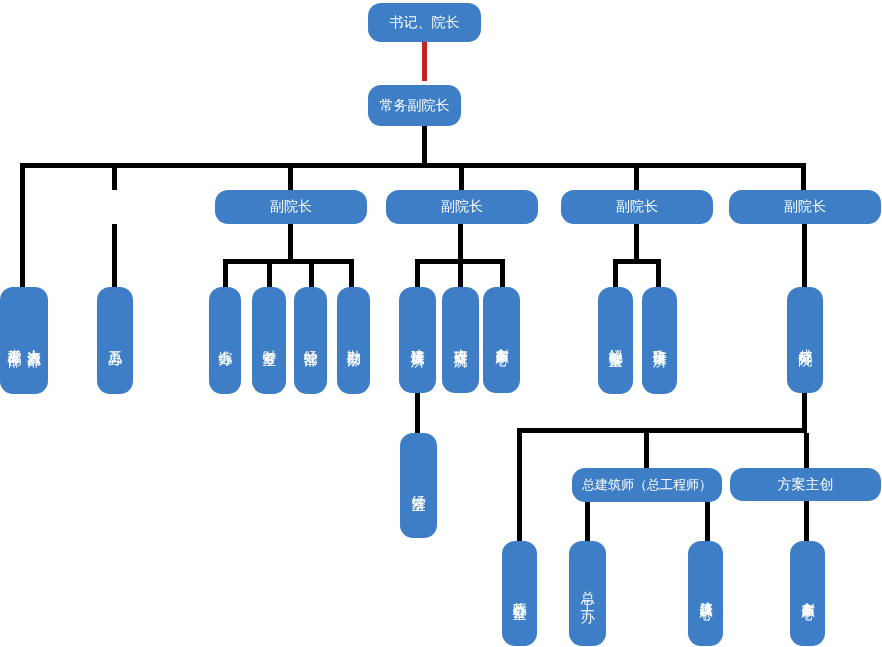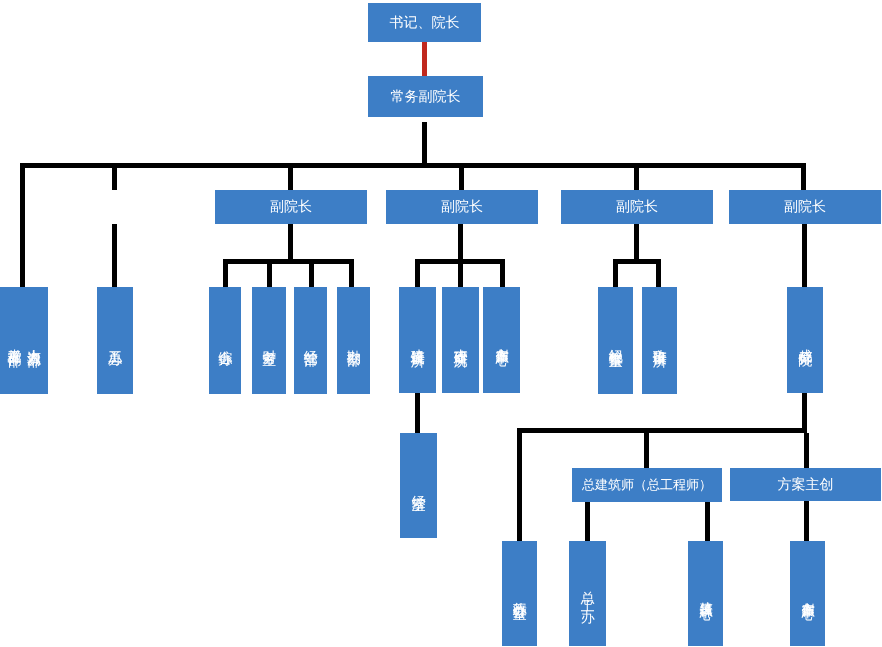--- a/index.html
+++ b/index.html
@@ -16,20 +16,21 @@
     background: var(--box-fill, #3D7EC6);
     color: var(--box-text, #ffffff);
     display: flex;
     align-items: center;
     justify-content: center;
     font-size: 14px;
     line-height: 1.25;
     text-align: center;
     box-sizing: border-box;
     white-space: nowrap;
+    border-radius: 13px;
   }
   .node.v {
     writing-mode: vertical-rl;
     text-orientation: upright;
     letter-spacing: 1px;
     white-space: normal;
   }
   .node.v.spaced { letter-spacing: 10px; }
   .node.dual { gap: 2px; }
   .node.dual .vtext {
@@ -83,21 +84,21 @@
   <div class="line" style="left:802px;top:393px;width:5px;height:35px"></div>
   <div class="line" style="left:517px;top:428px;width:290px;height:5px"></div>
   <div class="line" style="left:517px;top:433px;width:5px;height:108px"></div>
   <div class="line" style="left:644px;top:433px;width:5px;height:35px"></div>
   <div class="line" style="left:804px;top:433px;width:5px;height:35px"></div>
   <div class="line" style="left:585px;top:502px;width:5px;height:39px"></div>
   <div class="line" style="left:705px;top:502px;width:5px;height:39px"></div>
   <div class="line" style="left:804px;top:501px;width:5px;height:40px"></div>
 
   <div class="node h" style="left:368px;top:3px;width:113px;height:39px">书记、院长</div>
-  <div class="node h" style="left:368px;top:76px;width:115px;height:41px">常务副院长</div>
+  <div class="node h" style="left:368px;top:85px;width:93px;height:41px">常务副院长</div>
   <div class="node h" style="left:215px;top:190px;width:152px;height:34px">副院长</div>
   <div class="node h" style="left:386px;top:190px;width:152px;height:34px">副院长</div>
   <div class="node h" style="left:561px;top:190px;width:152px;height:34px">副院长</div>
   <div class="node h" style="left:729px;top:190px;width:152px;height:34px">副院长</div>
   <div class="node h" style="left:730px;top:468px;width:151px;height:33px">方案主创</div>
   <div class="node h" style="left:572px;top:468px;width:150px;height:34px;font-size:13px">总建筑师（总工程师）</div>
 
   <div class="node dual" style="left:0px;top:287px;width:48px;height:107px">
     <span class="vtext">党群工作部</span>
     <span class="vtext">人力资源部</span>

